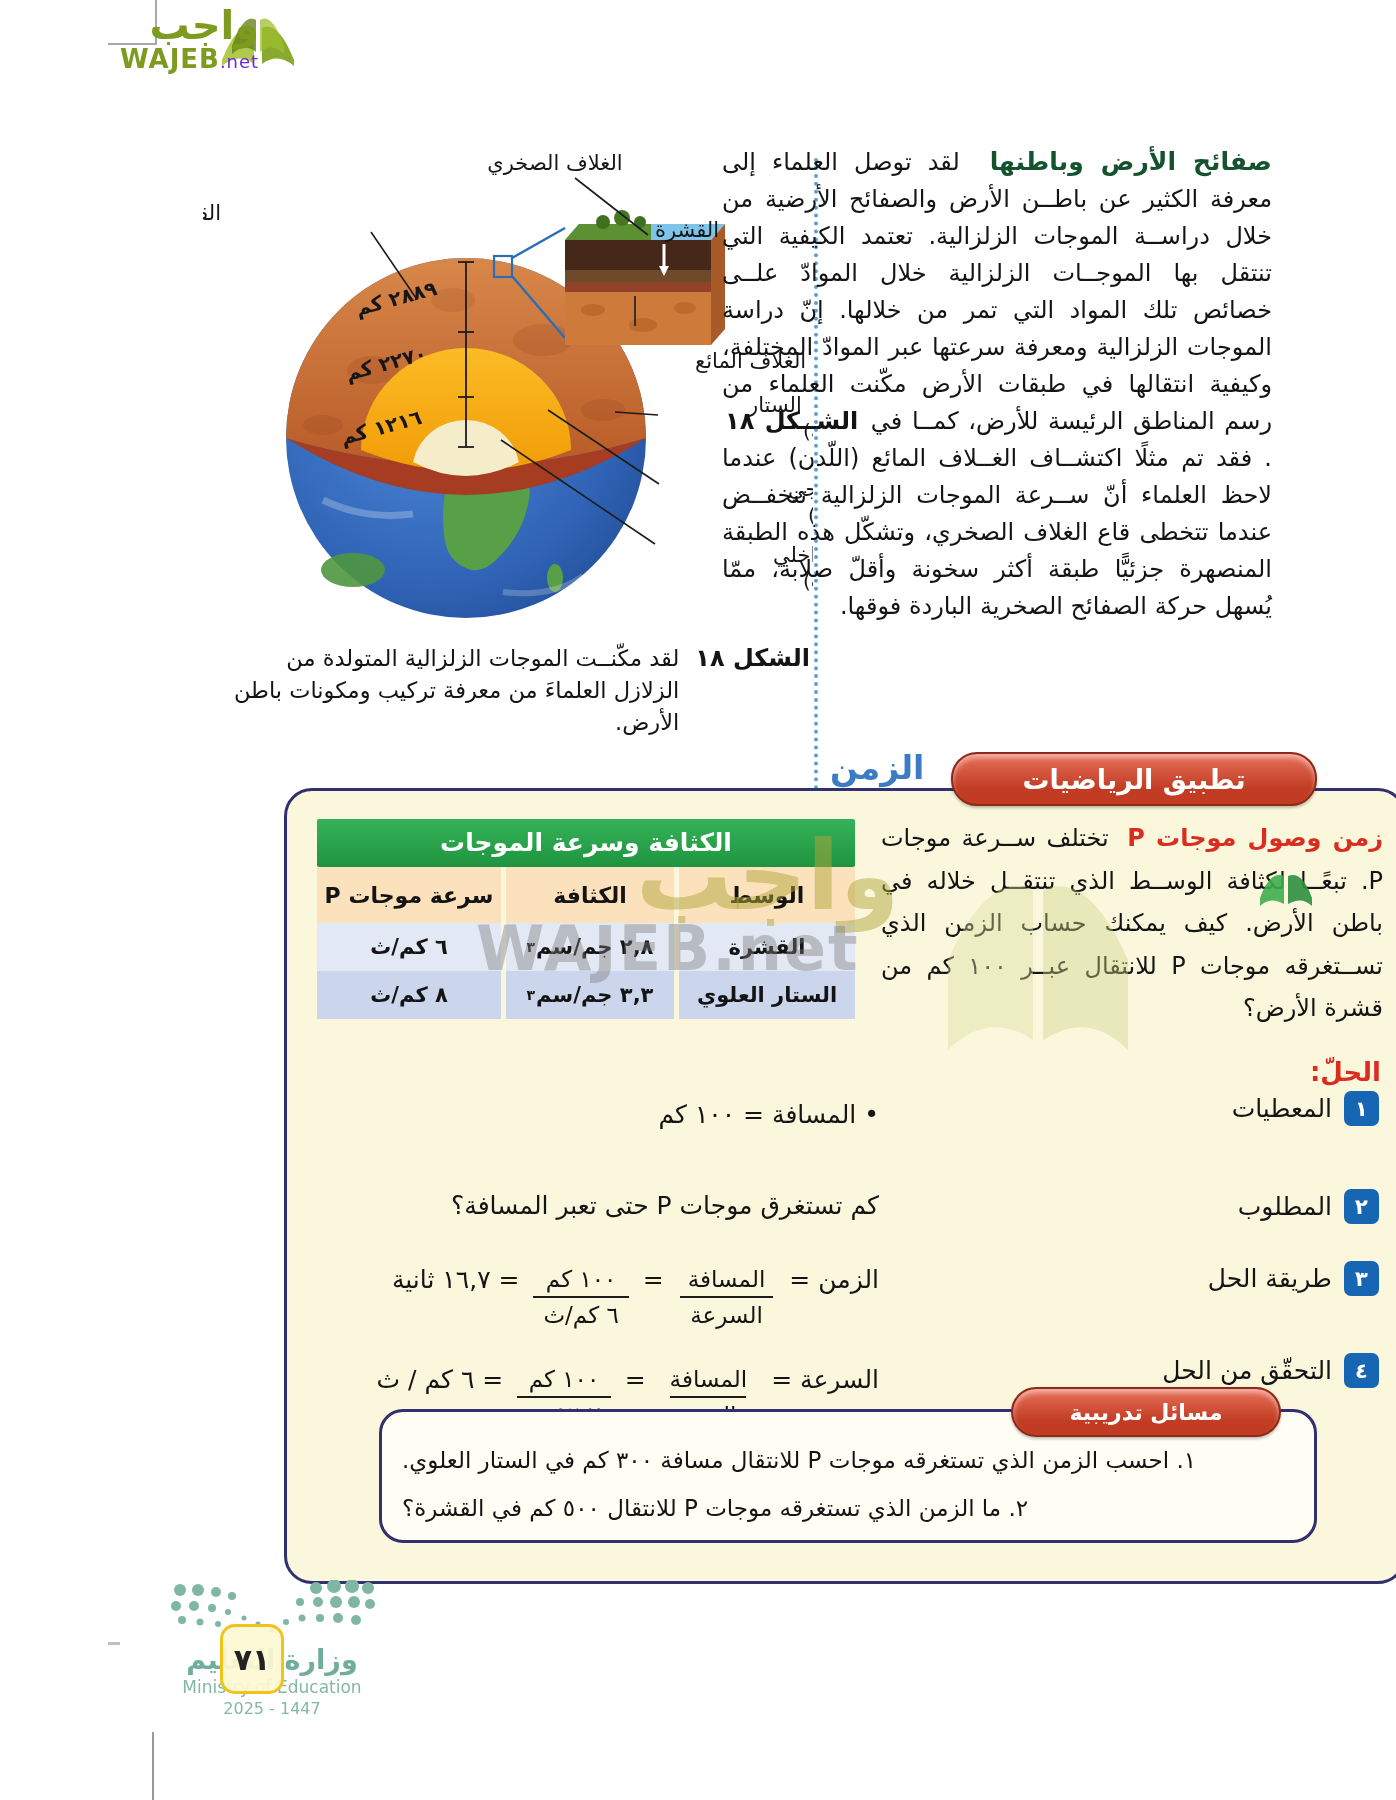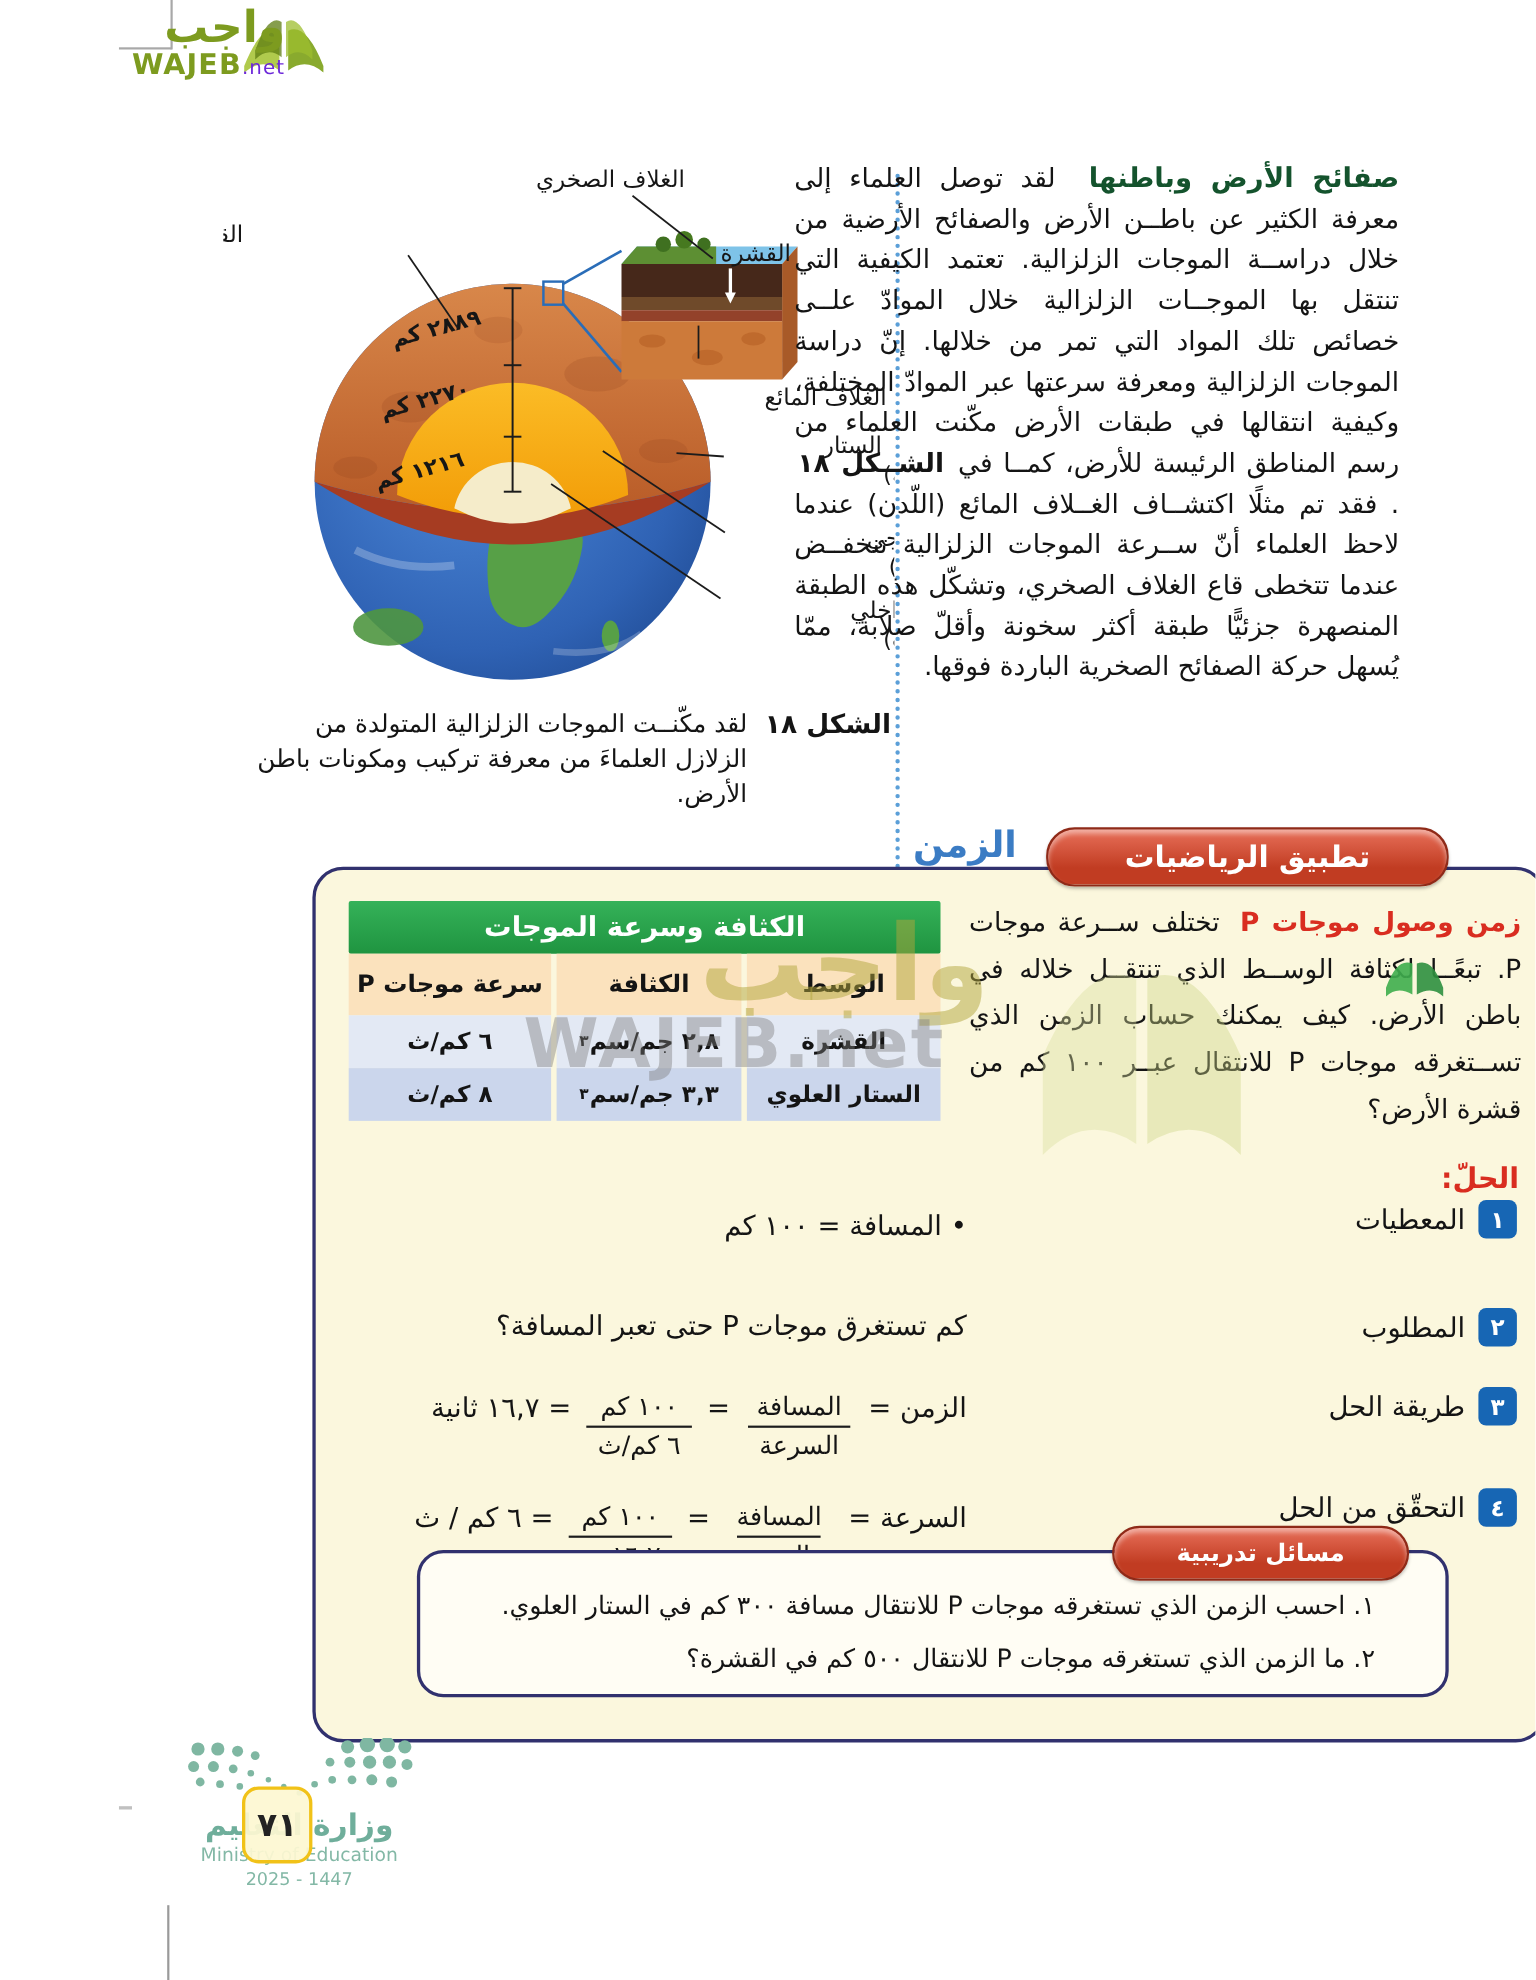--- a/index.html
+++ b/index.html
@@ -85,21 +85,21 @@
   .eq3{right:524px;top:438px;}
   .eq4{right:524px;top:538px;}
   .frac{display:inline-flex;flex-direction:column;align-items:center;line-height:1.25;font-size:23px;}
   .frac .num{padding:0 10px 2px;margin-top:36px;}
   .frac .den{border-top:2px solid #1c1c1c;padding:3px 10px 0;}
 
   
   .practice{position:absolute;left:92px;top:618px;width:932px;height:128px;background:#fffdf4;
             border:3px solid #31316e;border-radius:24px;}
   .practice-pill{position:absolute;left:724px;top:596px;width:266px;height:46px;font-size:22px;z-index:3;}
-  .practice-items{padding:24px 64px 0 4px;font-size:23px;line-height:48px;text-align:right;}
+  .practice-items{padding:24px 64px 0 20px;font-size:23px;line-height:48px;text-align:left;}
 
   
   .wm{position:absolute;z-index:5;pointer-events:none;}
   .wm-net{left:368px;top:912px;font-size:62px;font-weight:bold;color:rgba(125,125,125,.42);
           direction:ltr;letter-spacing:2px;font-family:"DejaVu Sans", sans-serif;}
   .wm-ar{left:528px;top:820px;font-size:96px;font-weight:bold;color:rgba(178,166,60,.5);}
   .wm-book{left:820px;top:840px;opacity:.4;}
   .wm-book-sm{left:1146px;top:862px;opacity:.9;}
 
   

